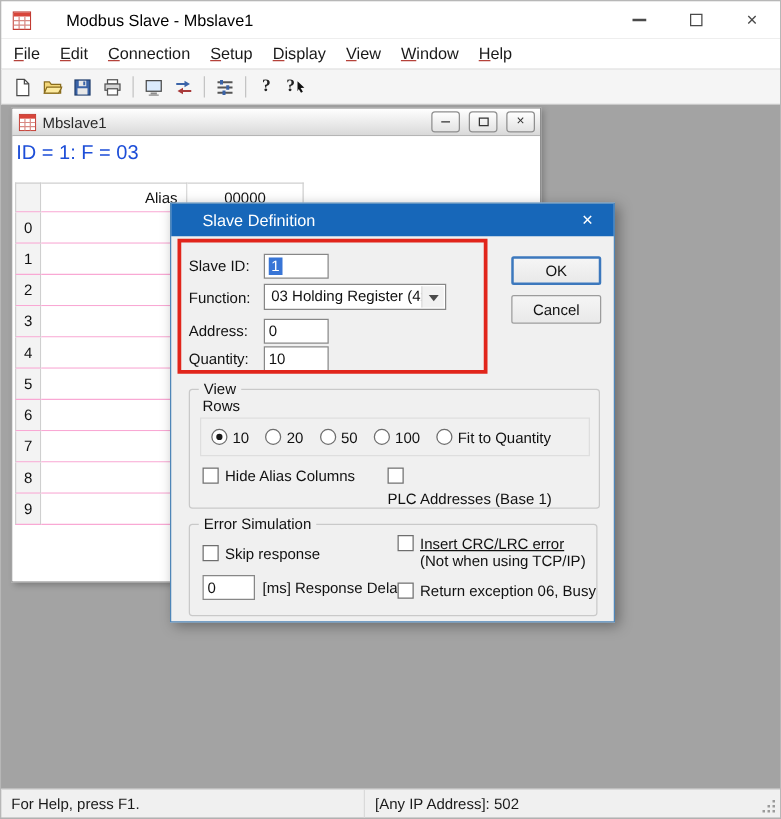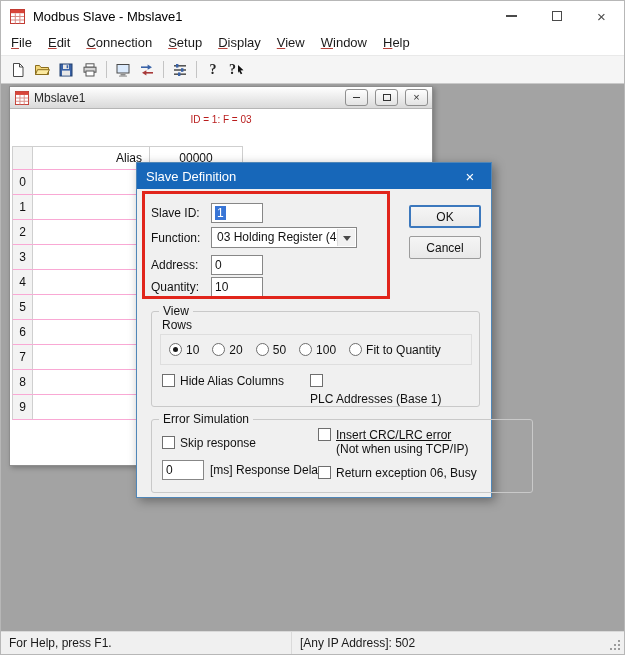--- a/index.html
+++ b/index.html
@@ -6,21 +6,21 @@
   html,body { width:625px; height:655px; }
   body {
     font-family:"Liberation Sans", sans-serif;
     position:relative; overflow:hidden; background:#a3a3a3;
   }
   .app { position:absolute; inset:0; border:1px solid #b7b7b7; box-sizing:border-box;
          display:flex; flex-direction:column; background:#a3a3a3; }
 
   
   .titlebar { height:30px; background:#fff; display:flex; align-items:center;
-              padding-left:9px; flex:none; }
+              padding-left:9px; flex:none;gap:20px; }
   .app-icon { flex:none; margin-right:8px; }
   .title-text { font-size:13px; color:#000; flex:1; }
   .win-controls { display:flex; height:100%; }
   .win-btn { width:45px; height:100%; display:flex; align-items:center; justify-content:center;
              color:#4a4a4a; font-size:15px; }
   .glyph-min { width:11px; height:1.5px; background:#4a4a4a; }
   .glyph-max { width:10px; height:10px; border:1.4px solid #4a4a4a; box-sizing:border-box; }
 
   
   .menubar { height:24px; background:#fff; display:flex; align-items:center;
@@ -46,41 +46,41 @@
                     border-bottom:1px solid #b5b5b5; display:flex; align-items:center;
                     padding:0 4px 0 5px; gap:5px; box-sizing:border-box; }
   .child-title { font-size:12px; color:#2a2a2a; flex:1; }
   .child-btn { width:23px; height:17px; border:1px solid #8f8f8f; border-radius:3px;
                background:linear-gradient(#fefefe,#e3e3e3); display:flex; align-items:center;
                justify-content:center; color:#333; font-size:11px; line-height:1;
                box-sizing:border-box; margin-left:2px; }
   .cglyph-min { width:7px; height:1.5px; background:#333; }
   .cglyph-max { width:8px; height:7px; border:1.3px solid #333; box-sizing:border-box; }
   .child-body { position:relative; height:356px; overflow:hidden; background:#fff; }
-  .id-line { font-size:10px; color:#b91c1c; padding:5px 3px 0;text-align:center; }
+  .id-line { font-size:16px; color:#1d4ed8; padding:5px 3px 0; }
 
   
   .grid-table { position:absolute; left:2px; top:37px; }
   .grid-row { display:flex; }
   .gcell { box-sizing:border-box; border-right:1px solid #cfcfcf; border-bottom:1px solid #f9a8d4;
            font-size:12px; color:#111; background:#fff; overflow:hidden; }
   .grid-row.header .gcell { height:24px; line-height:23px; border-top:1px solid #cfcfcf; }
   .grid-row.body .gcell { height:25px; line-height:24px; }
   .gcell.c0 { width:21px; background:#f3f3f3; text-align:center; border-left:1px solid #cfcfcf; }
   .gcell.c1 { width:117px; }
   .gcell.c2 { width:93px; }
   .grid-row.header .c1 { text-align:right; padding-right:7px; }
   .grid-row.header .c2 { text-align:center; }
 
   
   .dialog { position:absolute; left:135px; top:78px; width:356px; height:336px;
             background:#f0f0f0; border:1px solid #4f86b8; box-sizing:border-box;
             box-shadow:3px 3px 10px rgba(0,0,0,.35); }
   .dlg-titlebar { height:26px; background:#1767b9; display:flex; align-items:center; }
-  .dlg-title { color:#fff; font-size:13px; padding-left:9px; flex:1; }
+  .dlg-title { color:#fff; font-size:13px; padding-left:9px; flex:1;margin-left:16px; }
   .dlg-close { width:42px; height:100%; display:flex; align-items:center; justify-content:center;
                color:#fff; font-size:15px; }
   .dlg-body { position:relative; height:308px; }
 
   .fld-label { position:absolute; left:14px; font-size:12px; color:#111; white-space:nowrap; }
   .textbox { position:absolute; box-sizing:border-box; background:#fff; border:1px solid #878787;
              height:20px; font-size:12px; line-height:18px; padding:0 3px; color:#111; }
   .textbox .sel { background:#3875d6; color:#fff; padding:0 2px; }
   .combo { position:absolute; box-sizing:border-box; background:#fff; border:1px solid #878787;
            height:21px; font-size:12px; line-height:19px; padding-left:5px; color:#111;
@@ -362,21 +362,21 @@
           <span class="check-item" style="left:10px; top:62px;">
             <span class="checkbox"></span>
             <span>Hide Alias Columns</span>
           </span>
           <span class="check-item" style="left:158px; top:62px;flex-direction:column;">
             <span class="checkbox"></span>
             <span>PLC Addresses (Base 1)</span>
           </span>
         </div>
 
-        <div class="groupbox" style="left:14px; top:230px; width:382px; height:74px;">
+        <div class="groupbox" style="left:14px; top:230px; width:327px; height:74px;">
           <span class="legend">Error Simulation</span>
           <span class="check-item" style="left:10px; top:16px;">
             <span class="checkbox"></span>
             <span>Skip response</span>
           </span>
           <span class="check-item" style="left:166px; top:8px;">
             <span class="checkbox"></span>
             <span>
               <span style="display:block;text-decoration:underline;">Insert CRC/LRC error</span>
               <span style="display:block;">(Not when using TCP/IP)</span>

